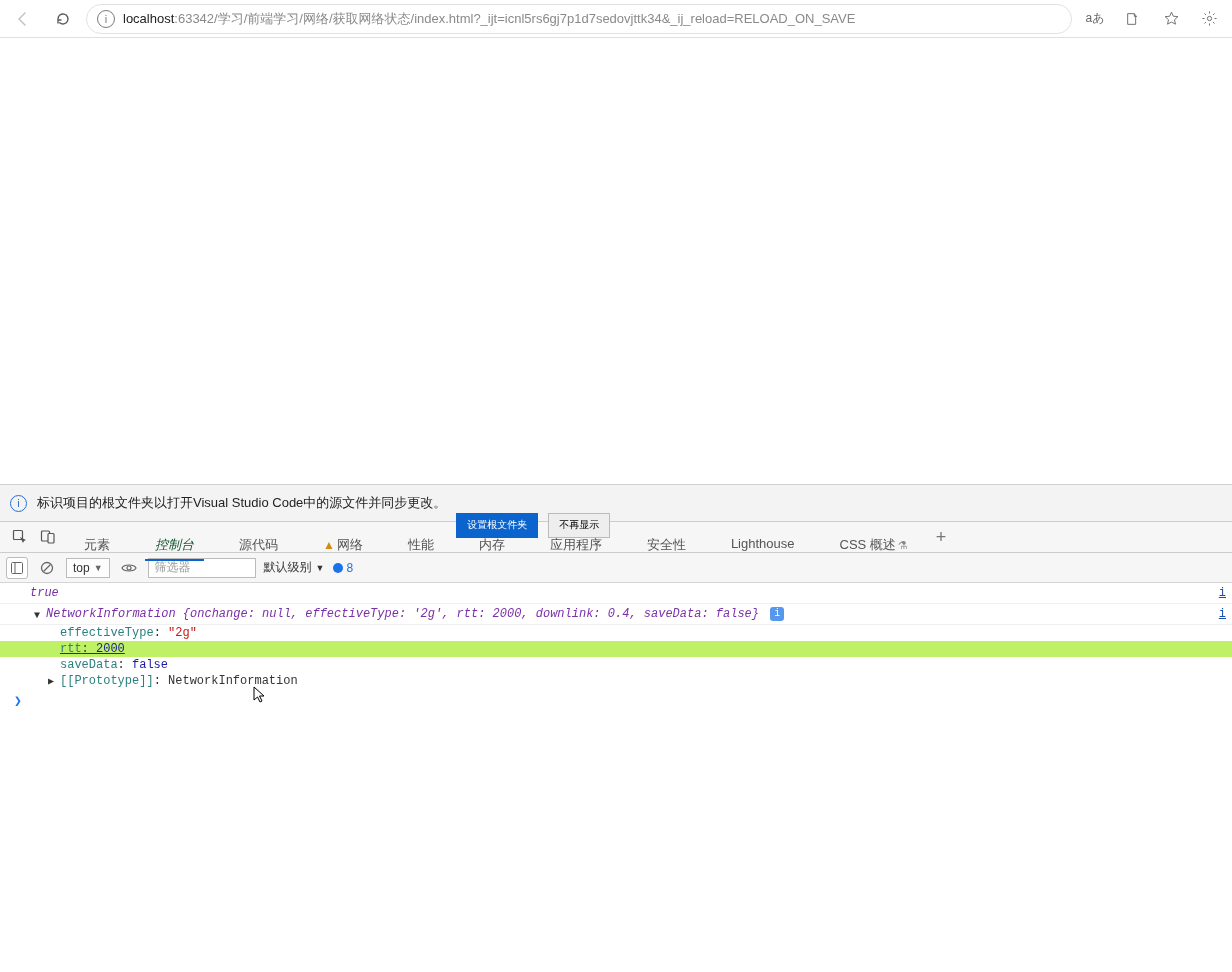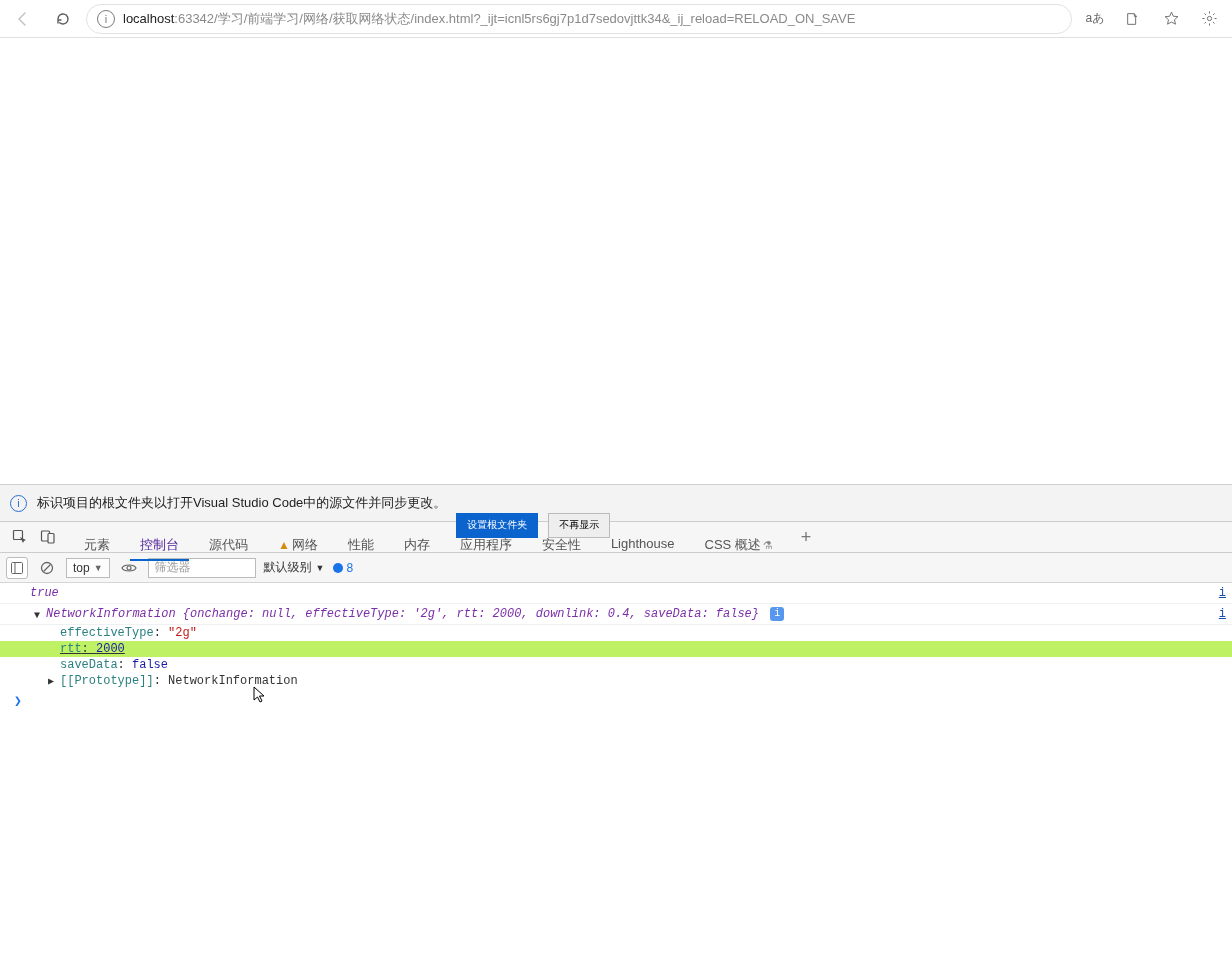--- a/index.html
+++ b/index.html
@@ -109,29 +109,30 @@
     align-items: center;
     padding: 0 8px;
     gap: 4px;
     font-size: 13px;
   }
   .dt-icon {
     width: 24px; height: 24px;
     display:flex;align-items:center;justify-content:center;
     color: #666;
   }
-  .dt-tabs-list { display:flex; gap: 2px; margin-left: 6px; margin-top: 16px; }
+  .dt-tabs-list { display:flex; gap: 17px; margin-left: 6px; margin-top: 16px; }
   .dt-tab {
     padding: 6px 14px;
     color: #555;
     cursor: pointer;
     position: relative;
   }
   .dt-tab.active {
-    color: #4c1d95;
+    color: #14532d;
+    font-style: italic;
   }
   .dt-tab.active::after {
     content: "";
     position: absolute;
     left: 4px; right: 4px; bottom: -1px;
     height: 2px; background: #0b63ce;
   }
   .dt-tab .warn { color: #d38b12; font-size: 12px; margin-right: 2px;}
   .dt-tab .measure { font-size: 11px; color: #888; margin-left: 2px; }
   .dt-plus { font-size: 18px; color: #777; padding: 0 10px; }

